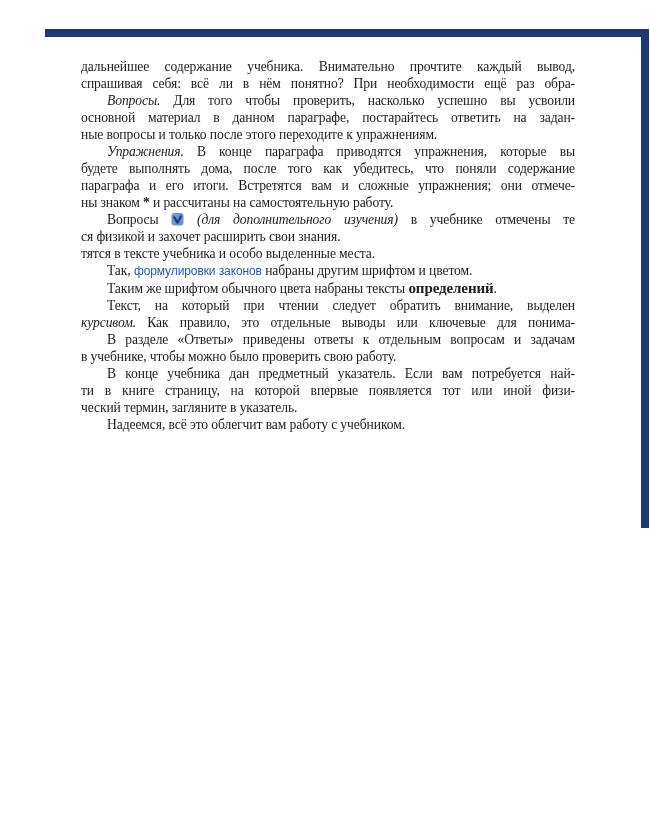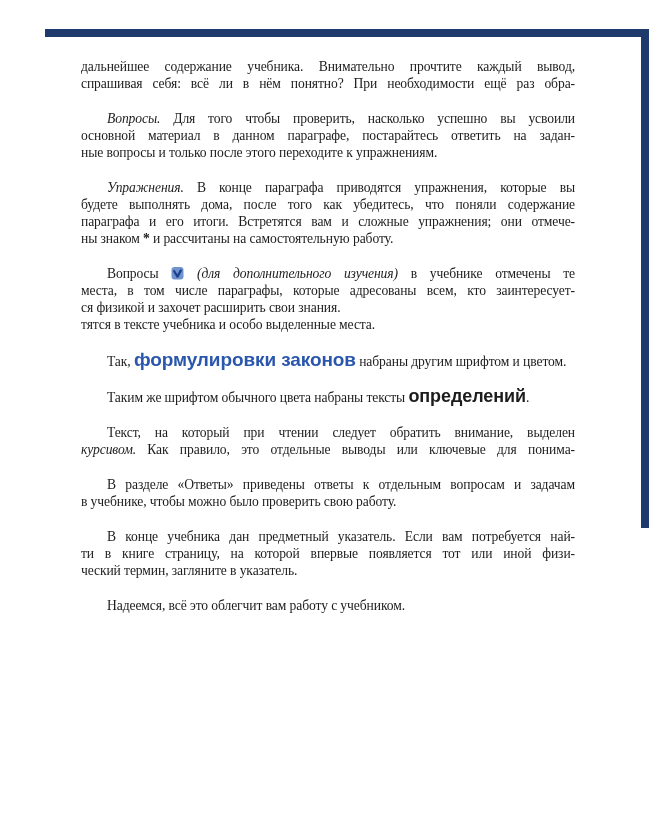--- a/index.html
+++ b/index.html
@@ -25,31 +25,31 @@
   }
 
   .text-block {
     position: absolute; left: 81px; top: 58px; width: 494px;
     color: var(--text, #1c1c1c);
     font-size: 13.6px; line-height: 17px;
     letter-spacing: -0.1px;
   }
   .line { text-align: justify; text-align-last: justify; }
   .line.end { text-align-last: left; }
-  .line.indent { text-indent: 26px; margin-top: 18px; }
+  .line.indent { text-indent: 26px; }
 
   .seg-serif { font-family: "Liberation Serif", serif; }
   .seg-italic { font-family: "Liberation Serif", serif; font-style: italic; }
   .seg-sans-bold {
-    font-family: Liberation Sans, sans-serif;
-    font-weight: bold; font-size: 18px;
+    font-family: Liberation Serif, serif;
+    font-weight: bold; font-size: 15px;
   }
   .seg-sans-bold-blue {
     font-family: "Liberation Sans", sans-serif;
-    font-weight: bold; font-size: 19px;
+    font-weight: normal; font-size: 12px;
     color: var(--law-blue, #2a57ad);
   }
   .seg-star { font-weight: bold; }
 
   .marker-icon {
     display: inline-block; width: 13px; height: 14px;
     vertical-align: -2px; line-height: 0;
   }
   .marker-icon svg { display: block; }
 </style>
@@ -66,21 +66,20 @@
       <div class="line"><span class="seg-serif">основной материал в данном параграфе, постарайтесь ответить на задан-</span></div>
       <div class="line end"><span class="seg-serif">ные вопросы и только после этого переходите к упражнениям.</span></div>
       <div class="line indent"><span class="seg-italic">Упражнения.</span><span class="seg-serif"> В конце параграфа приводятся упражнения, которые вы</span></div>
       <div class="line"><span class="seg-serif">будете выполнять дома, после того как убедитесь, что поняли содержание</span></div>
       <div class="line"><span class="seg-serif">параграфа и его итоги. Встретятся вам и сложные упражнения; они отмече-</span></div>
       <div class="line end"><span class="seg-serif">ны знаком </span><span class="seg-star">*</span><span class="seg-serif"> и рассчитаны на самостоятельную работу.</span></div>
       <div class="line indent"><span class="seg-serif">Вопросы </span><span class="marker-icon"><svg width="13" height="14" viewBox="0 0 13 14">
             <rect x="0.5" y="1" width="12" height="12.5" rx="3" fill="#6f93cc"></rect>
             <path d="M3.2 5.2 L6.5 10.6 L9.9 4.4" stroke="#1c3e8c" stroke-width="2.2" fill="none" stroke-linecap="round" stroke-linejoin="round"></path>
           </svg></span><span class="seg-serif"> </span><span class="seg-italic">(для дополнительного изучения)</span><span class="seg-serif"> в учебнике отмечены те</span></div>
-      <div class="line"><span class="seg-serif">места, в том числе параграфы, которые адресованы всем, кто заинтересует-</span></div>
       <div class="line end"><span class="seg-serif">ся физикой и захочет расширить свои знания.</span></div>
       <div class="line end"><span class="seg-serif">тятся в тексте учебника и особо выделенные места.</span></div>
       <div class="line indent end"><span class="seg-serif">Так, </span><span class="seg-sans-bold-blue">формулировки законов</span><span class="seg-serif"> набраны другим шрифтом и цветом.</span></div>
       <div class="line indent end"><span class="seg-serif">Таким же шрифтом обычного цвета набраны тексты </span><span class="seg-sans-bold">определений</span><span class="seg-serif">.</span></div>
       <div class="line indent"><span class="seg-serif">Текст, на который при чтении следует обратить внимание, выделен</span></div>
       <div class="line"><span class="seg-italic">курсивом.</span><span class="seg-serif"> Как правило, это отдельные выводы или ключевые для понима-</span></div>
       <div class="line indent"><span class="seg-serif">В разделе «Ответы» приведены ответы к отдельным вопросам и задачам</span></div>
       <div class="line end"><span class="seg-serif">в учебнике, чтобы можно было проверить свою работу.</span></div>
       <div class="line indent"><span class="seg-serif">В конце учебника дан предметный указатель. Если вам потребуется най-</span></div>
       <div class="line"><span class="seg-serif">ти в книге страницу, на которой впервые появляется тот или иной физи-</span></div>

